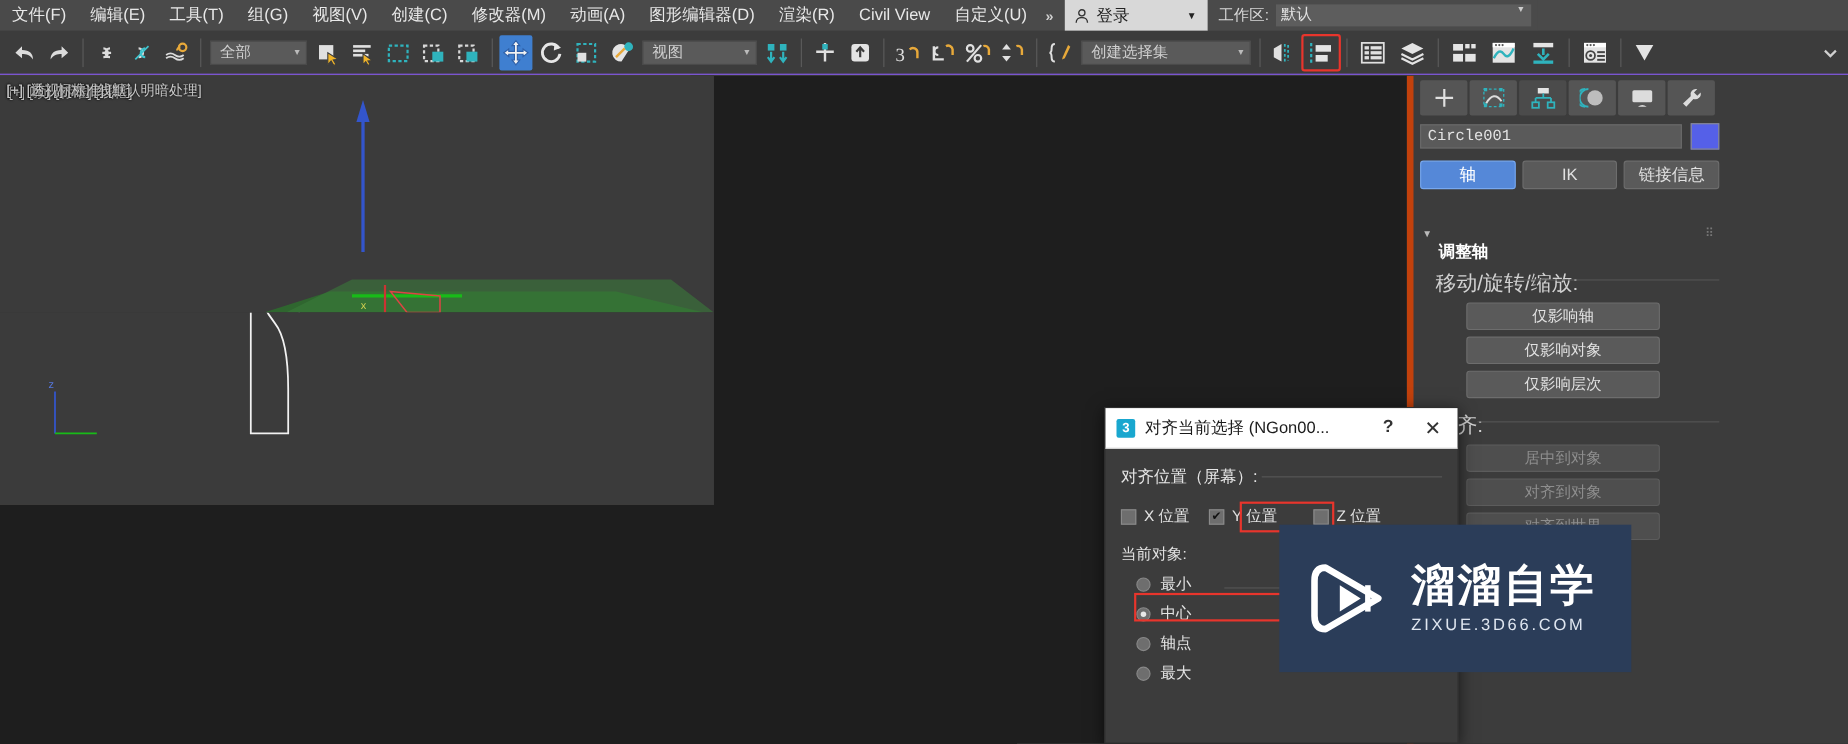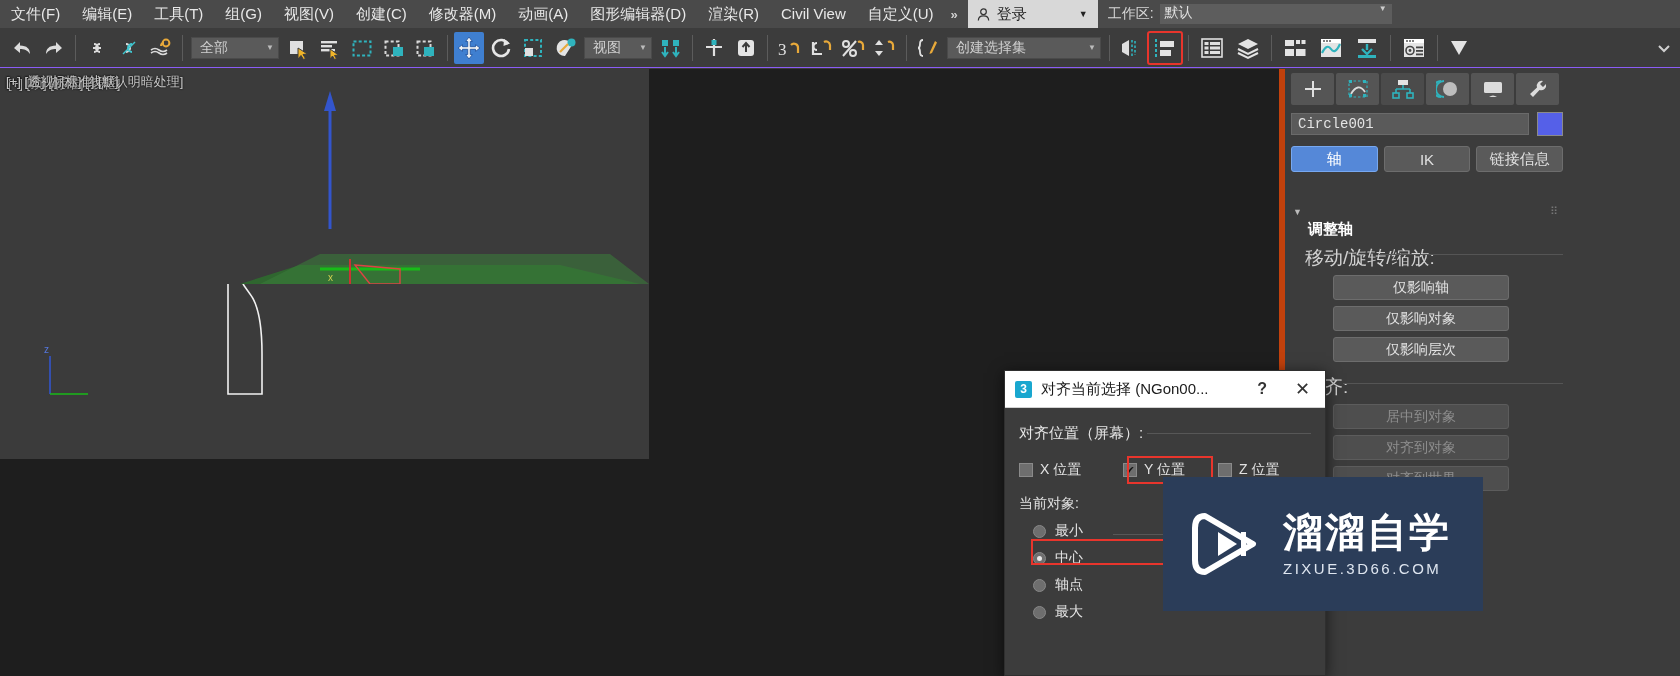--- a/index.html
+++ b/index.html
@@ -288,21 +288,21 @@
           <rect x="4" y="12" width="8" height="8" fill="#e0e0e0"></rect>
         </svg>
     </div>
     <div class="tb-btn">
       <svg width="24" height="24" viewBox="0 0 24 24">
           <path d="M12 20 A8 8 0 1 1 19 9" fill="#e4e4e4"></path>
           <circle cx="18.5" cy="6.5" r="4" fill="#2fb3bd"></circle>
           <path d="M7 16 L15 8" stroke="#e8a93a" stroke-width="2.2"></path>
         </svg>
     </div>
-    <div class="tb-drop" style="width:68px">
+    <div class="tb-drop" style="width:104px">
       <span>视图</span>
       <span class="caret">▼</span>
     </div>
     <div class="tb-btn">
       <svg width="26" height="24" viewBox="0 0 26 24">
           <rect x="4" y="4" width="6" height="6" fill="#2fb3bd"></rect>
           <path d="M7 11 L7 19 M4 16 L7 20 L10 16" stroke="#2fb3bd" stroke-width="2" fill="none"></path>
           <rect x="15" y="4" width="6" height="6" fill="#2fb3bd"></rect>
           <path d="M18 11 L18 19 M15 16 L18 20 L21 16" stroke="#2fb3bd" stroke-width="2" fill="none"></path>
         </svg>
@@ -620,21 +620,21 @@
       <div class="dlg-badge">3</div>
       <div class="dlg-ttxt">对齐当前选择 (NGon00...</div>
       <div class="dlg-q">?</div>
       <div class="dlg-x">✕</div>
     </div>
     <div class="dlg-body">
       <div class="dlg-grp-lbl">对齐位置（屏幕）:</div>
       <div class="dlg-grp-line"></div>
 
       <div class="cb-row">
-        <div class="cb-item" style="width:104px">
+        <div class="cb-item" style="width:80px">
           <span class="cbx"></span>
           <span class="cb-lbl">X 位置</span>
         </div>
         <div class="cb-item" style="width:95px">
           <span class="cbx ck"></span>
           <span class="cb-lbl">Y 位置</span>
         </div>
         <div class="cb-item">
           <span class="cbx"></span>
           <span class="cb-lbl">Z 位置</span>

